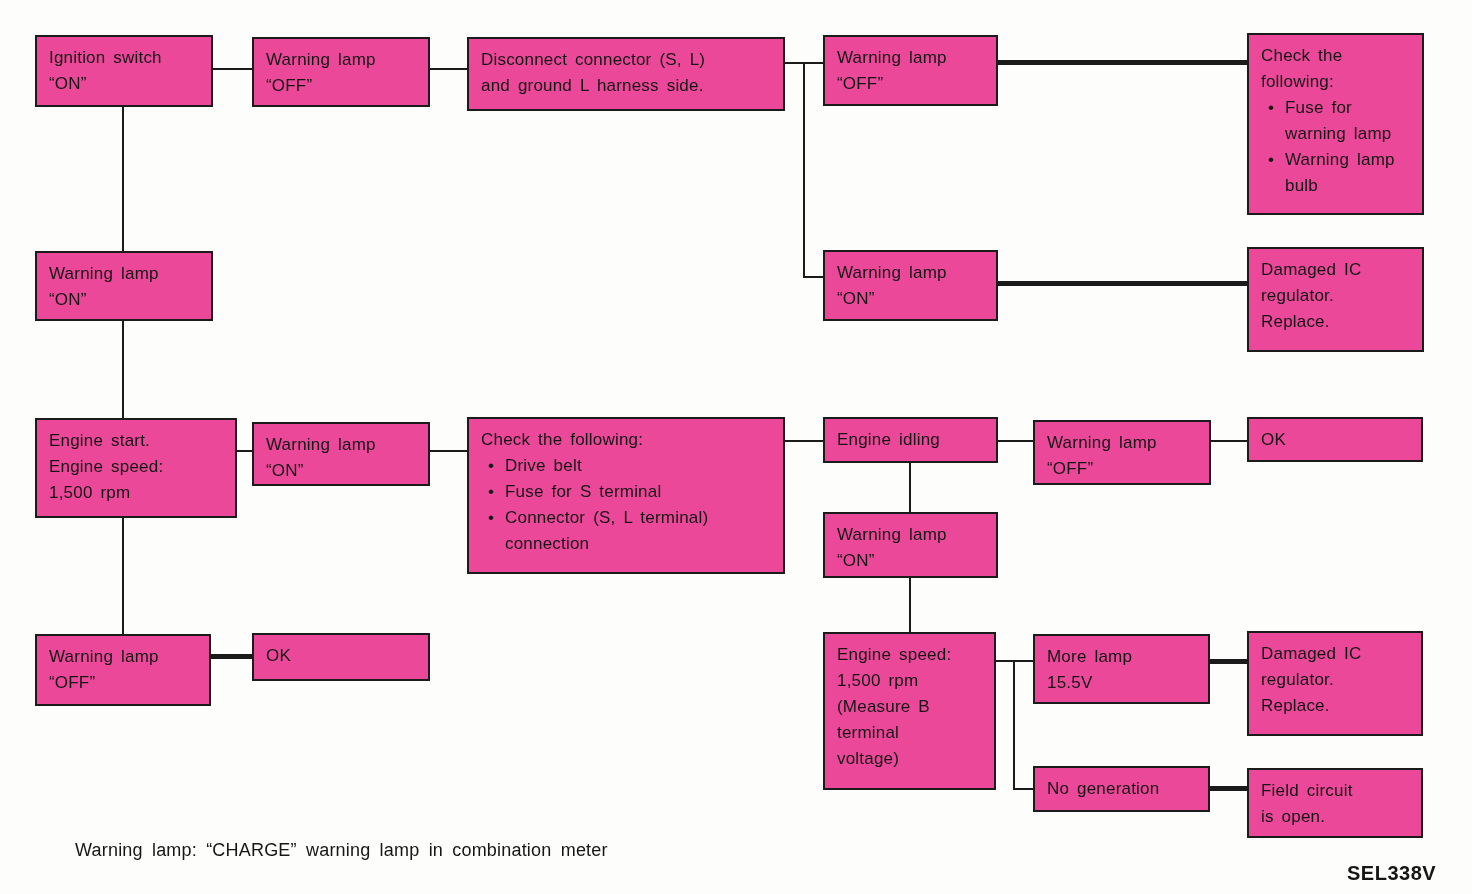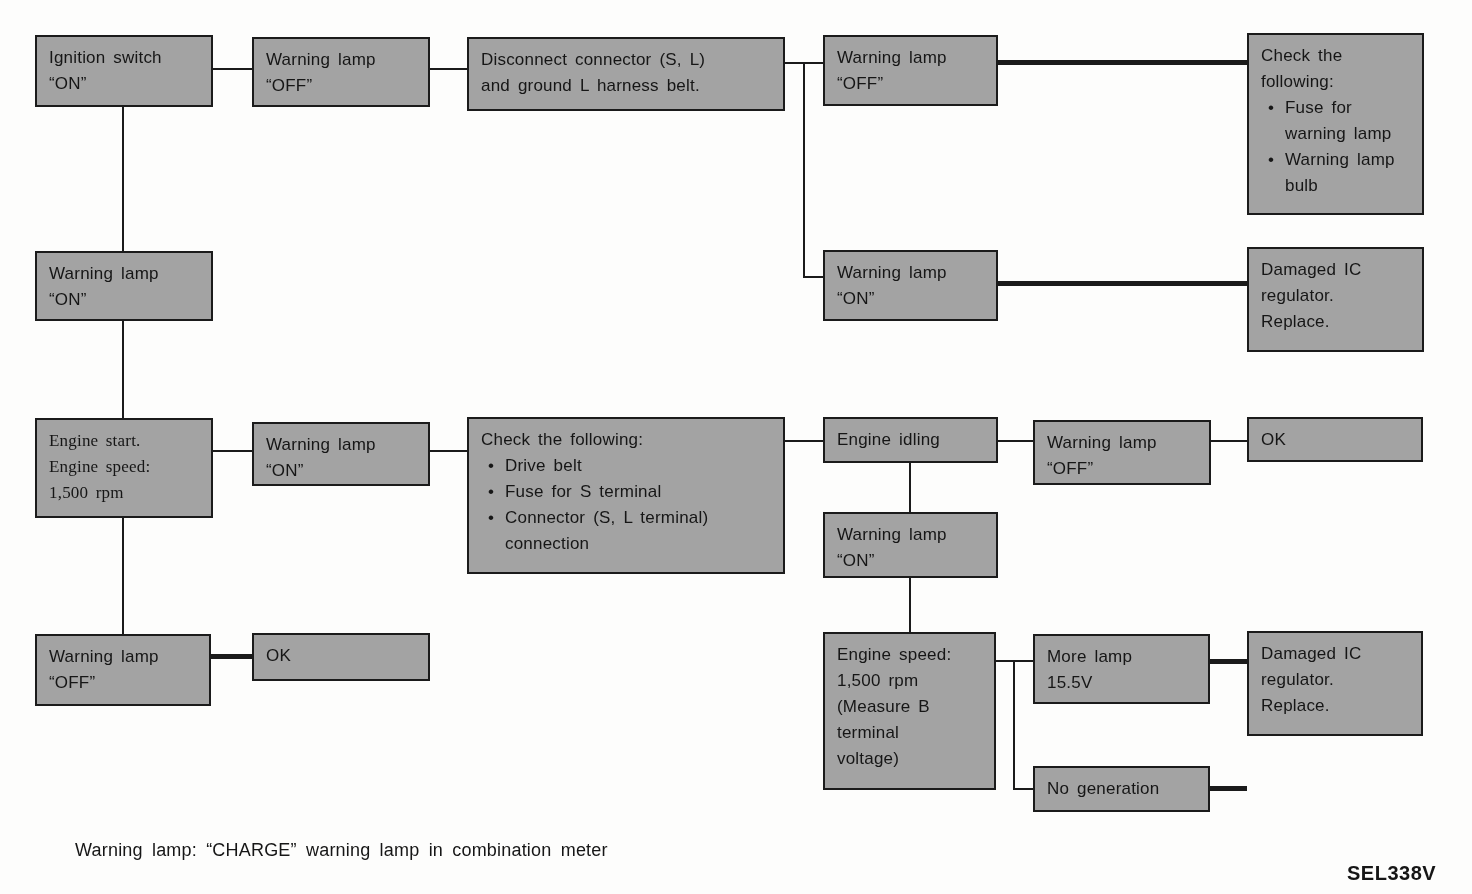--- a/index.html
+++ b/index.html
@@ -7,21 +7,21 @@
     position: relative;
     width: 1472px;
     height: 894px;
     background: #fdfdfc;
     font-family: "Liberation Sans", sans-serif;
     color: #161616;
     overflow: hidden;
   }
   .node {
     position: absolute;
-    background: #a3a3a3;
+    background: #ec4899;
     border: 2px solid #1b1b1b;
     box-sizing: border-box;
     padding: 8px 12px;
     font-size: 17px;
     line-height: 26px;
     letter-spacing: 0.2px;
     word-spacing: 3px;
   }
   .hline, .vline { position: absolute; background: #1b1b1b; }
   .hline { height: 2px; }
@@ -85,21 +85,21 @@
       <div>“ON”</div>
     </div>
 
   <div class="node" style="left:252px; top:37px; width:178px; height:70px;">
       <div>Warning lamp</div>
       <div>“OFF”</div>
     </div>
 
   <div class="node" style="left:467px; top:37px; width:318px; height:74px;">
       <div>Disconnect connector (S, L)</div>
-      <div>and ground L harness belt.</div>
+      <div>and ground L harness side.</div>
     </div>
 
   <div class="node" style="left:823px; top:35px; width:175px; height:71px;">
       <div>Warning lamp</div>
       <div>“OFF”</div>
     </div>
 
   <div class="node" style="left:1247px; top:33px; width:177px; height:182px;">
     <div>Check the following:</div>
     <ul class="checklist">
@@ -117,21 +117,21 @@
       <div>Warning lamp</div>
       <div>“ON”</div>
     </div>
 
   <div class="node" style="left:1247px; top:247px; width:177px; height:105px;">
       <div>Damaged IC</div>
       <div>regulator.</div>
       <div>Replace.</div>
     </div>
 
-  <div class="node" style="left:35px; top:418px; width:178px; height:100px;font-family:Liberation Serif, serif;">
+  <div class="node" style="left:35px; top:418px; width:202px; height:100px;">
       <div>Engine start.</div>
       <div>Engine speed:</div>
       <div>1,500 rpm</div>
     </div>
 
   <div class="node" style="left:252px; top:422px; width:178px; height:64px;">
       <div>Warning lamp</div>
       <div>“ON”</div>
     </div>
 
@@ -178,20 +178,24 @@
   <div class="node" style="left:1247px; top:631px; width:176px; height:105px;">
       <div>Damaged IC</div>
       <div>regulator.</div>
       <div>Replace.</div>
     </div>
 
   <div class="node" style="left:1033px; top:766px; width:177px; height:46px;">
       <div>No generation</div>
     </div>
 
+  <div class="node" style="left:1247px; top:768px; width:176px; height:70px;">
+      <div>Field circuit</div>
+      <div>is open.</div>
+    </div>
 
   <div class="node" style="left:35px; top:634px; width:176px; height:72px;">
       <div>Warning lamp</div>
       <div>“OFF”</div>
     </div>
 
   <div class="node" style="left:252px; top:633px; width:178px; height:48px;">
       <div>OK</div>
     </div>
 

